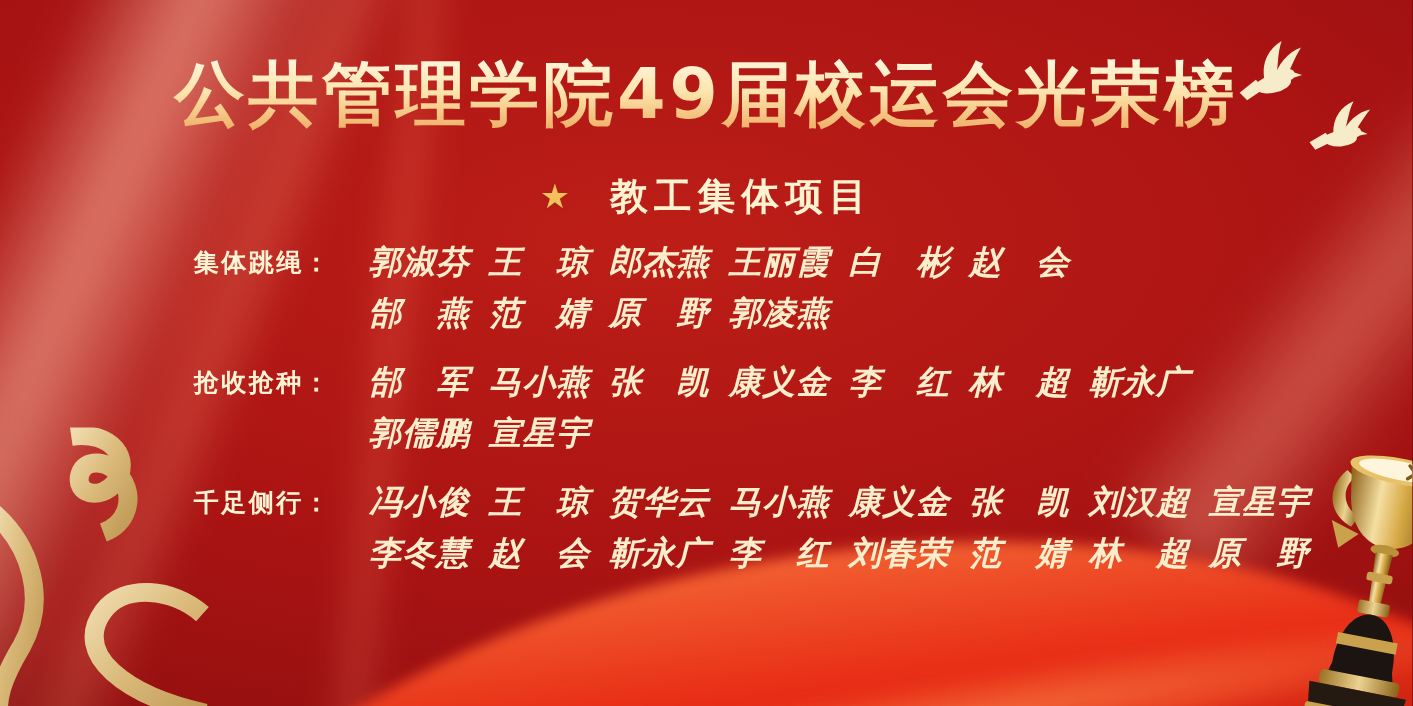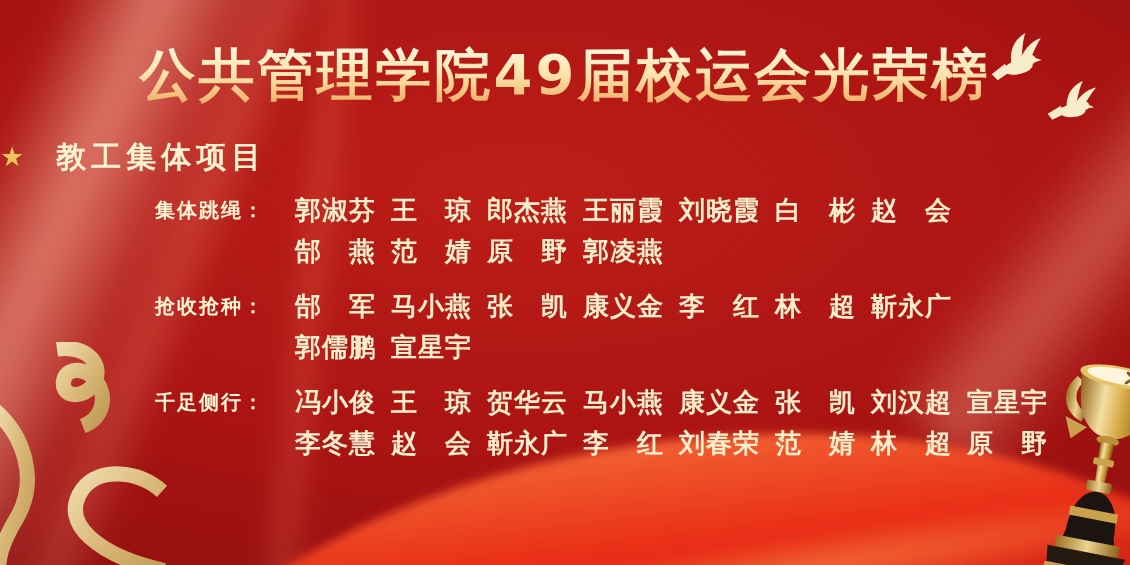--- a/index.html
+++ b/index.html
@@ -35,33 +35,33 @@
     background:radial-gradient(135% 135% at 50% 38%, rgba(0,0,0,0) 52%, rgba(70,0,2,.55) 100%);}
   
   .title{
     position:absolute;top:38px;left:0;width:100%;text-align:center;
     font-size:56px;font-weight:900;letter-spacing:3px;color:#f9dd9e;
   }
   @supports ((-webkit-background-clip:text) or (background-clip:text)){
     .title{background:linear-gradient(180deg,#fff8e2 8%,#fce3ab 48%,#eca256 96%);
       -webkit-background-clip:text;background-clip:text;color:transparent;}
   }
-  .subtitle{position:absolute;top:137px;left:0;width:100%;
+  .subtitle{position:absolute;top:137px;left:0;width:100%;text-align:center;
     font-size:30px;font-weight:800;color:#fdf3d0;letter-spacing:5px;}
   .subtitle .star{display:inline-block;color:#f2c05c;font-size:27px;margin-right:32px;
     letter-spacing:0;transform:translateY(-1px);text-shadow:0 1px 2px rgba(120,60,0,.4);}
   .events{position:absolute;left:155px;top:190px;width:880px;color:#f8eecb;}
   .event{display:flex;align-items:flex-start;}
   .event + .event{margin-top:14px;}
   .event-label{flex:0 0 140px;width:140px;font-size:20px;font-weight:700;
     letter-spacing:2px;line-height:41px;color:#fdf4d4;}
   .lines{flex:1;}
   .line{display:flex;gap:15px;font-size:26px;font-weight:700;line-height:41px;
     letter-spacing:1px;white-space:pre;}
-  .name{white-space:pre;}
+  .name{white-space:pre;font-style:italic;}
   
   .doves{position:absolute;left:982px;top:22px;width:140px;height:115px;}
   .dove1{position:absolute;left:8px;top:8px;width:62px;height:54px;}
   .dove2{position:absolute;left:66px;top:56px;width:56px;height:48px;transform:rotate(8deg);}
   .trophy{position:absolute;right:-20px;bottom:-14px;width:125px;height:220px;
     transform:rotate(11deg);transform-origin:55% 85%;}
   .ribbon{position:absolute;left:-14px;bottom:-22px;width:205px;height:245px;}
 </style>
 </head>
 <body>
@@ -158,21 +158,21 @@
   <div class="title">公共管理学院49届校运会光荣榜</div>
 
   <div class="subtitle">
     <span class="star">★</span><span>教工集体项目</span>
   </div>
 
   <div class="events">
       <div class="event">
         <div class="event-label">集体跳绳：</div>
         <div class="lines">
-          <div class="line"><span class="name">郭淑芬</span><span class="name">王　琼</span><span class="name">郎杰燕</span><span class="name">王丽霞</span><span class="name">刘晓霞</span><span class="name">白　彬</span><span class="name">赵　会</span></div>
+          <div class="line"><span class="name">郭淑芬</span><span class="name">王　琼</span><span class="name">郎杰燕</span><span class="name">王丽霞</span><span class="name">白　彬</span><span class="name">赵　会</span></div>
           <div class="line"><span class="name">郜　燕</span><span class="name">范　婧</span><span class="name">原　野</span><span class="name">郭凌燕</span></div>
         </div>
       </div>
       <div class="event">
         <div class="event-label">抢收抢种：</div>
         <div class="lines">
           <div class="line"><span class="name">郜　军</span><span class="name">马小燕</span><span class="name">张　凯</span><span class="name">康义金</span><span class="name">李　红</span><span class="name">林　超</span><span class="name">靳永广</span></div>
           <div class="line"><span class="name">郭儒鹏</span><span class="name">宣星宇</span></div>
         </div>
       </div>

